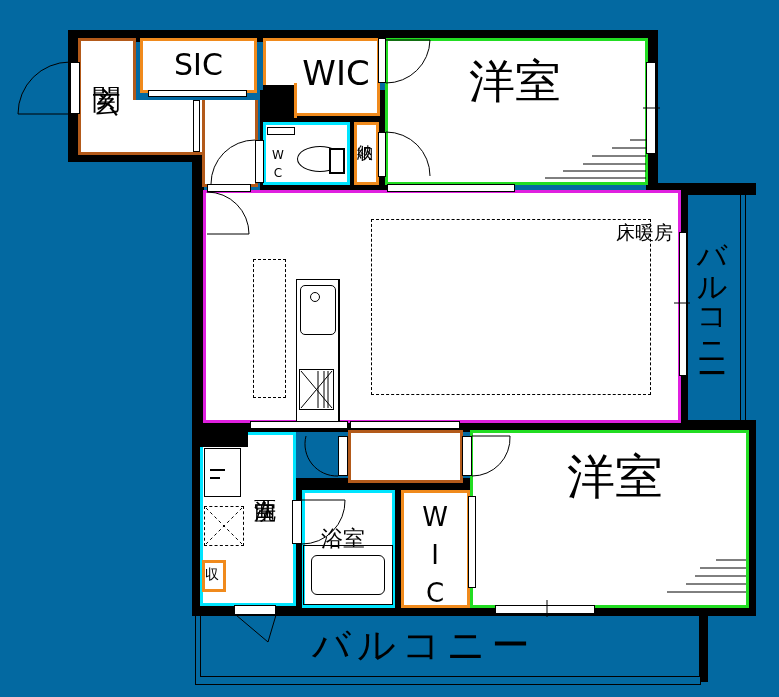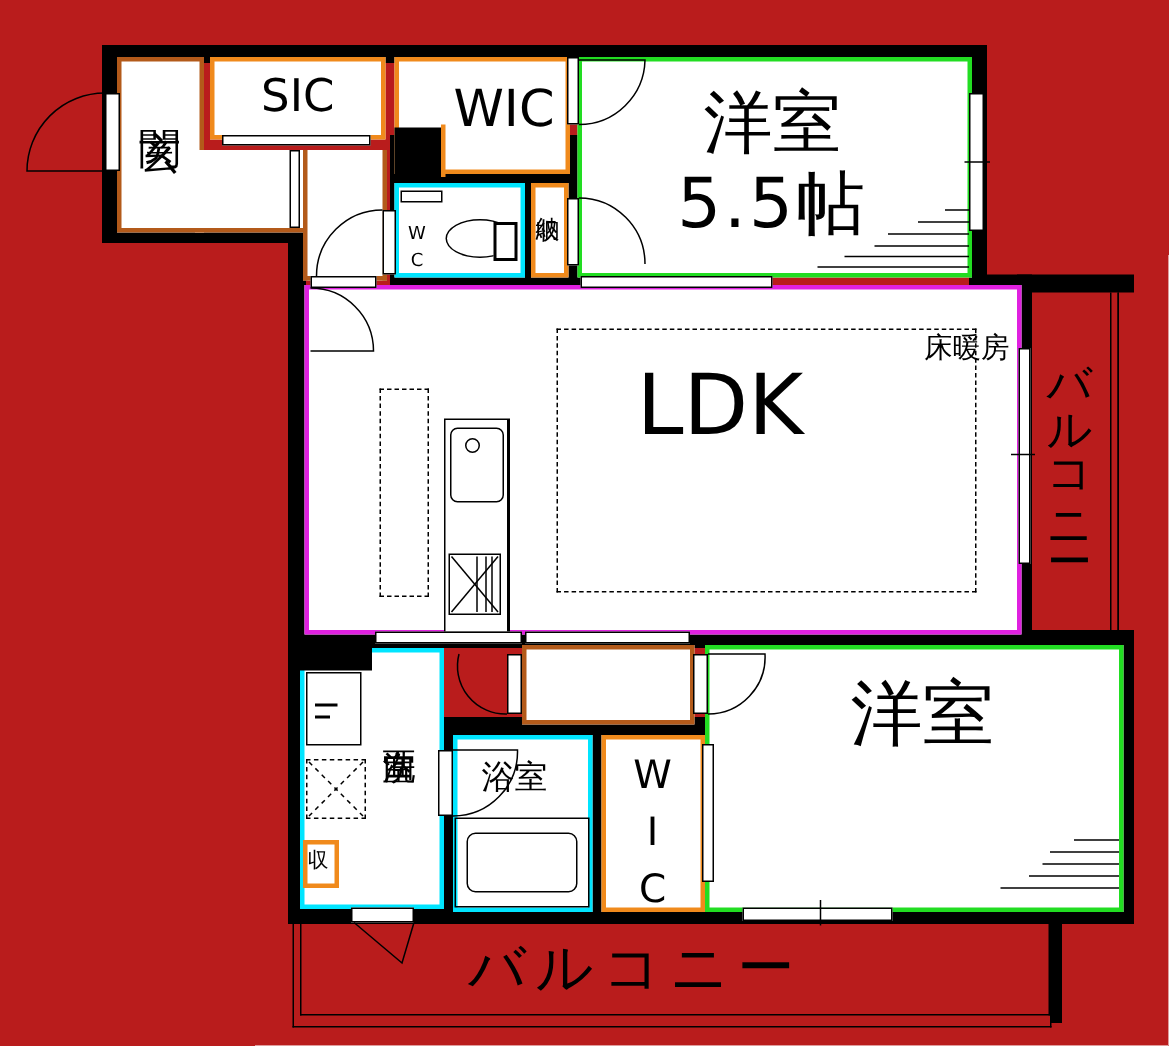--- a/index.html
+++ b/index.html
@@ -1,16 +1,16 @@
 <!DOCTYPE html>
 <html><head>
 <meta charset="utf-8">
 <style>
   html, body { margin: 0; padding: 0; background: #ffffff; }
-  #plan { position: relative; width: 779px; height: 697px; background: #b91c1c; overflow: hidden; font-family: "DejaVu Sans", sans-serif; }
+  #plan { position: relative; width: 779px; height: 697px; background: #0369a1; overflow: hidden; font-family: "DejaVu Sans", sans-serif; }
   .abs { position: absolute; box-sizing: border-box; }
   .wall { position: absolute; background: #000000; }
   .room { position: absolute; box-sizing: border-box; background: #ffffff; border-style: solid; }
   .lbl { position: absolute; color: #000; white-space: nowrap; line-height: 1; text-align: center; }
   .vert { writing-mode: vertical-rl; text-orientation: upright; }
   .win { position: absolute; background: #fff; border: 1px solid #000; box-sizing: border-box; }
   .dash { position: absolute; border: 1px dashed #000; box-sizing: border-box; }
   svg.over { position: absolute; left: 0; top: 0; pointer-events: none; }
 </style>
 </head>
@@ -51,26 +51,24 @@
   <div class="abs" style="left:267px;top:127px;width:28px;height:8px;border:1px solid #000;"></div>
   <div class="abs" style="left:297px;top:146px;width:46px;height:26px;border:1px solid #000;border-radius:50%;"></div>
   <div class="abs" style="left:329px;top:148px;width:16px;height:26px;border:2px solid #000;background:#fff;"></div>
   <div class="lbl vert" style="left:272px;top:148px;font-size:12px;letter-spacing:4px;">WC</div>
 
   <div class="room" style="left:354px;top:122px;width:25px;height:63px;border:3px solid #f08a1c;"></div>
   <div class="lbl vert" style="left:357px;top:132px;font-size:16px;">収納</div>
 
   <div class="room" style="left:385px;top:38px;width:263px;height:147px;border:3px solid #22dd22;"></div>
   <div class="lbl" style="left:420px;top:58px;width:190px;font-size:46px;">洋室</div>
-  <div class="lbl" style="left:420px;top:112px;width:190px;font-size:46px;letter-spacing:2px;">5.5帖</div>
 
   <div class="room" style="left:203px;top:190px;width:478px;height:233px;border:3px solid #e020e0;"></div>
   <div class="dash" style="left:371px;top:219px;width:280px;height:176px;"></div>
   <div class="lbl" style="left:580px;top:223px;font-size:19px;margin-left:36px;">床暖房</div>
-  <div class="lbl" style="left:380px;top:243px;width:200px;font-size:56px;">LDK</div>
   <div class="dash" style="left:253px;top:259px;width:33px;height:139px;"></div>
   <div class="abs" style="left:296px;top:279px;width:44px;height:143px;border:1px solid #000;border-right:2px solid #000;background:#fff;"></div>
   <div class="abs" style="left:300px;top:285px;width:36px;height:50px;border:1px solid #000;border-radius:5px;"></div>
   <div class="abs" style="left:310px;top:292px;width:10px;height:10px;border:1px solid #000;border-radius:50%;"></div>
   <div class="abs" style="left:299px;top:369px;width:35px;height:41px;border:1px solid #000;"></div>
 
   <div class="abs" style="left:688px;top:195px;width:58px;height:225px;border-right:1px solid #000;"></div>
   <div class="abs" style="left:740px;top:195px;width:6px;height:225px;border-left:1px solid #000;border-right:1px solid #000;"></div>
   <div class="lbl vert" style="left:697px;top:222px;font-size:30px;">バルコニー</div>
 
@@ -80,21 +78,21 @@
   <div class="dash" style="left:204px;top:506px;width:40px;height:40px;"></div>
   <div class="lbl vert" style="left:254px;top:482px;font-size:22px;">洗面室</div>
   <div class="room" style="left:202px;top:560px;width:24px;height:32px;border:3px solid #f08a1c;"></div>
   <div class="lbl" style="left:205px;top:567px;font-size:14px;">収</div>
 
   <div class="room" style="left:348px;top:430px;width:115px;height:53px;border:3px solid #b35a1a;"></div>
 
   <div class="room" style="left:302px;top:490px;width:93px;height:118px;border:3px solid #00e5ff;"></div>
   <div class="abs" style="left:303px;top:545px;width:90px;height:60px;border:1px solid #000;"></div>
   <div class="abs" style="left:311px;top:555px;width:74px;height:40px;border:1px solid #000;border-radius:6px;"></div>
-  <div class="lbl" style="left:321px;top:508px;font-size:22px;">浴室</div>
+  <div class="lbl" style="left:321px;top:528px;font-size:22px;">浴室</div>
 
   <div class="room" style="left:401px;top:490px;width:69px;height:118px;border:3px solid #f08a1c;"></div>
   <div class="lbl vert" style="left:422px;top:502px;font-size:26px;letter-spacing:8px;">WIC</div>
 
   <div class="room" style="left:470px;top:430px;width:279px;height:178px;border:3px solid #22dd22;"></div>
   <div class="lbl" style="left:520px;top:452px;width:190px;font-size:48px;">洋室</div>
 
   <div class="abs" style="left:195px;top:616px;width:506px;height:69px;border:1px solid #000;border-top:none;"></div>
   <div class="abs" style="left:200px;top:616px;width:500px;height:61px;border:1px solid #000;border-top:none;"></div>
   <div class="lbl" style="left:312px;top:626px;font-size:38px;letter-spacing:6px;">バルコニー</div>

